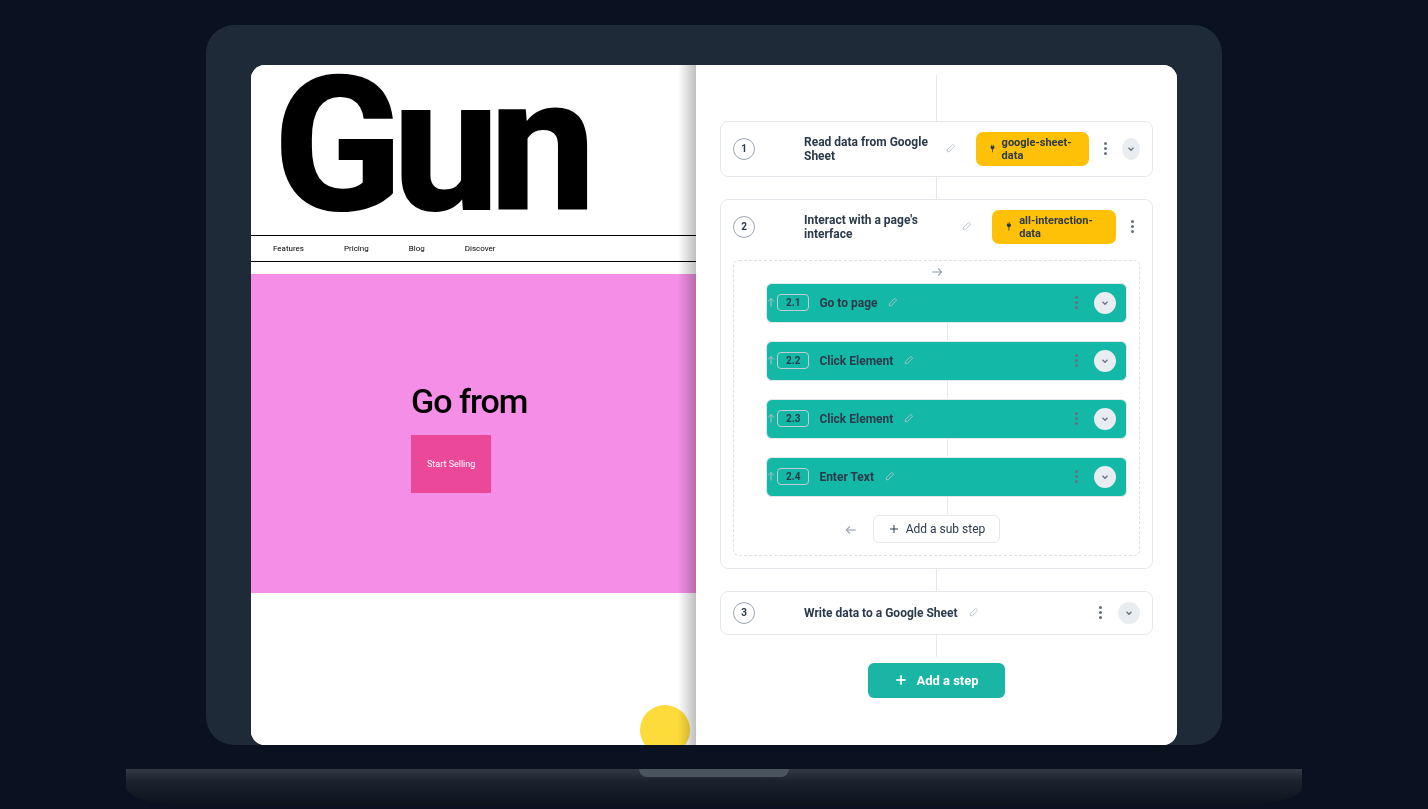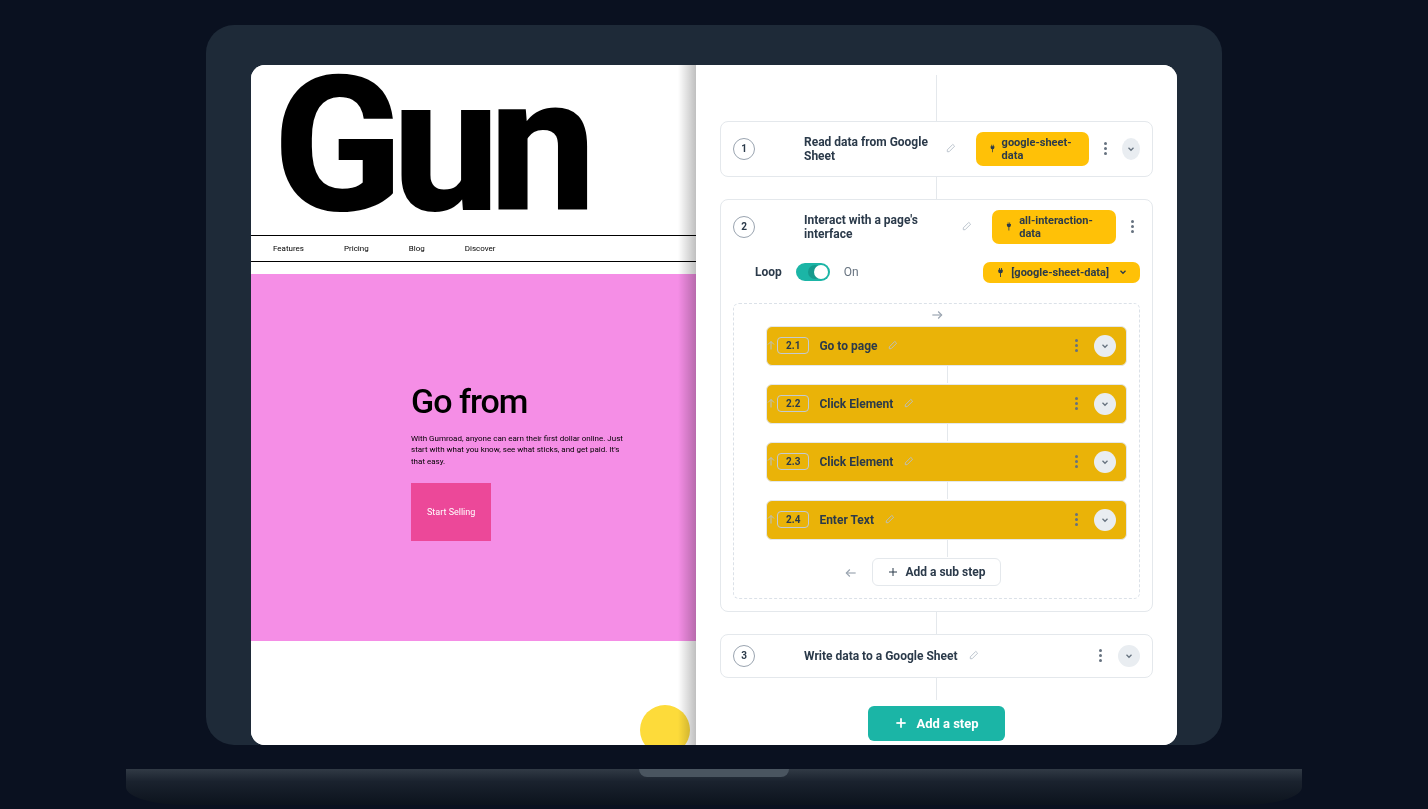--- a/index.html
+++ b/index.html
@@ -44,29 +44,29 @@
   .toggle::after { content:""; position:absolute; right:2px; top:2px; width:14px; height:14px; background:#fff; border-radius:50%; box-shadow: -6px 0 0 0 #159a8d; }
   .toggle-state { font-size: 12px; color: #66727f; }
   .loop-pill { margin-left: auto; }
   .chev-small { margin-left: 4px; }
 
   .loop-block { border: 1px dashed #dbe1e8; border-radius: 6px; padding: 0 12px 12px 12px; position: relative; margin-top: 6px; }
   .loop-arrow-top { display:flex; justify-content:center; padding: 4px 0; color:#9aa4b0; }
   .loop-title { text-align:center; font-size: 12px; font-weight: 700; color:#2b3a4a; padding: 6px 0 10px; }
 
   .sub-wrap { position: relative; }
-  .sub-step { display:flex; align-items:center; gap:10px; border:1px solid #e4e8ec; border-radius:6px; padding:8px 10px; margin-bottom: 18px; background:#eab308; position:relative; margin-left: 20px; }
+  .sub-step { display:flex; align-items:center; gap:10px; border:1px solid #e4e8ec; border-radius:6px; padding:8px 10px; margin-bottom: 18px; background:#14b8a6; position:relative; margin-left: 20px; }
   .sub-num { border:1px solid #c2cad3; border-radius:4px; padding: 2px 8px; font-size:10px; font-weight:700; color:#2b3a4a; }
   .sub-title { font-size:12px; font-weight:700; color:#2b3a4a; }
   .up-arrow { position:absolute; left:-2px; top:50%; transform:translateY(-50%); color:#b7c0c9; }
   .up-arrow svg{width:12px;height:12px;}
   .sub-conn { position:absolute; left:50%; height:18px; width:1px; background:#e4e8ec; top:100%; }
 
   .add-sub { display:flex; align-items:center; justify-content:center; margin: 0 auto; }
-  .add-sub-inner { border:1px solid #e4e8ec; border-radius:6px; padding:6px 14px; font-size:12px; font-weight:700; color:#2b3a4a; display:flex; align-items:center; gap:6px; cursor:pointer; }
+  .add-sub-inner { border:1px solid #e4e8ec; border-radius:6px; padding:6px 14px; font-size:12px; font-weight:400; color:#2b3a4a; display:flex; align-items:center; gap:6px; cursor:pointer; }
   .loop-arrow-back { position:absolute; left: 110px; bottom: 14px; color:#9aa4b0; }
   .loop-arrow-back svg{width:14px;height:14px;}
 
   .add-step { display:flex; justify-content:center; margin-top: 6px; }
   .add-step-btn { background:#1bb5a6; color:#fff; border:none; border-radius:6px; padding:10px 26px; font-size:13px; font-weight:700; display:flex; align-items:center; gap:8px; cursor:pointer; }
   .add-step-btn svg { width:14px; height:14px; }
 
   .connector { display:flex; justify-content:center; }
   .connector div { width:1px; height:22px; background:#e4e8ec; }
 </style>
@@ -82,21 +82,20 @@
         <div class="site-nav">
           <span>Features</span>
           <span>Pricing</span>
           <span>Blog</span>
           <span>Discover</span>
         </div>
         <div class="pink-hero">
           <div class="hero-h">
             <div>Go from</div>
           </div>
-          <p class="hero-p">With Gumroad, anyone can earn their first dollar online. Just start with what you know, see what sticks, and get paid. It's that easy.</p>
           <span class="hero-btn">Start Selling</span>
         </div>
         <div class="circle-y"></div>
       </div>
 
       <div class="right-pane">
         <div class="connector">
             <div style="height:46px"></div>
           </div>
 
@@ -145,34 +144,20 @@
                 </svg>
               <span>all-interaction-data</span>
             </span>
             <span class="dots3">
                 <span></span>
                 <span></span>
                 <span></span>
               </span>
           </div>
           <div class="step-body">
-            <div class="loop-row">
-              <span class="loop-label">Loop</span>
-              <span class="toggle"></span>
-              <span class="toggle-state">On</span>
-              <span class="pill loop-pill">
-                <svg class="plug-svg" viewBox="0 0 24 24" fill="currentColor">
-                    <path d="M9 2v4H7v3a5 5 0 0 0 4 4.9V22h2v-8.1A5 5 0 0 0 17 9V6h-2V2h-2v4h-2V2H9z"></path>
-                  </svg>
-                <span>[google-sheet-data]</span>
-                <svg class="chev-small" width="10" height="10" viewBox="0 0 24 24" fill="none" stroke="#2b3a4a" stroke-width="3">
-                    <polyline points="6 9 12 15 18 9"></polyline>
-                  </svg>
-              </span>
-            </div>
 
             <div class="loop-block">
               <div class="loop-arrow-top">
                   <svg width="14" height="14" viewBox="0 0 24 24" fill="none" stroke="currentColor" stroke-width="2">
                     <line x1="4" y1="12" x2="20" y2="12"></line>
                     <polyline points="14 6 20 12 14 18"></polyline>
                   </svg>
                 </div>
 
               <div class="sub-wrap">

